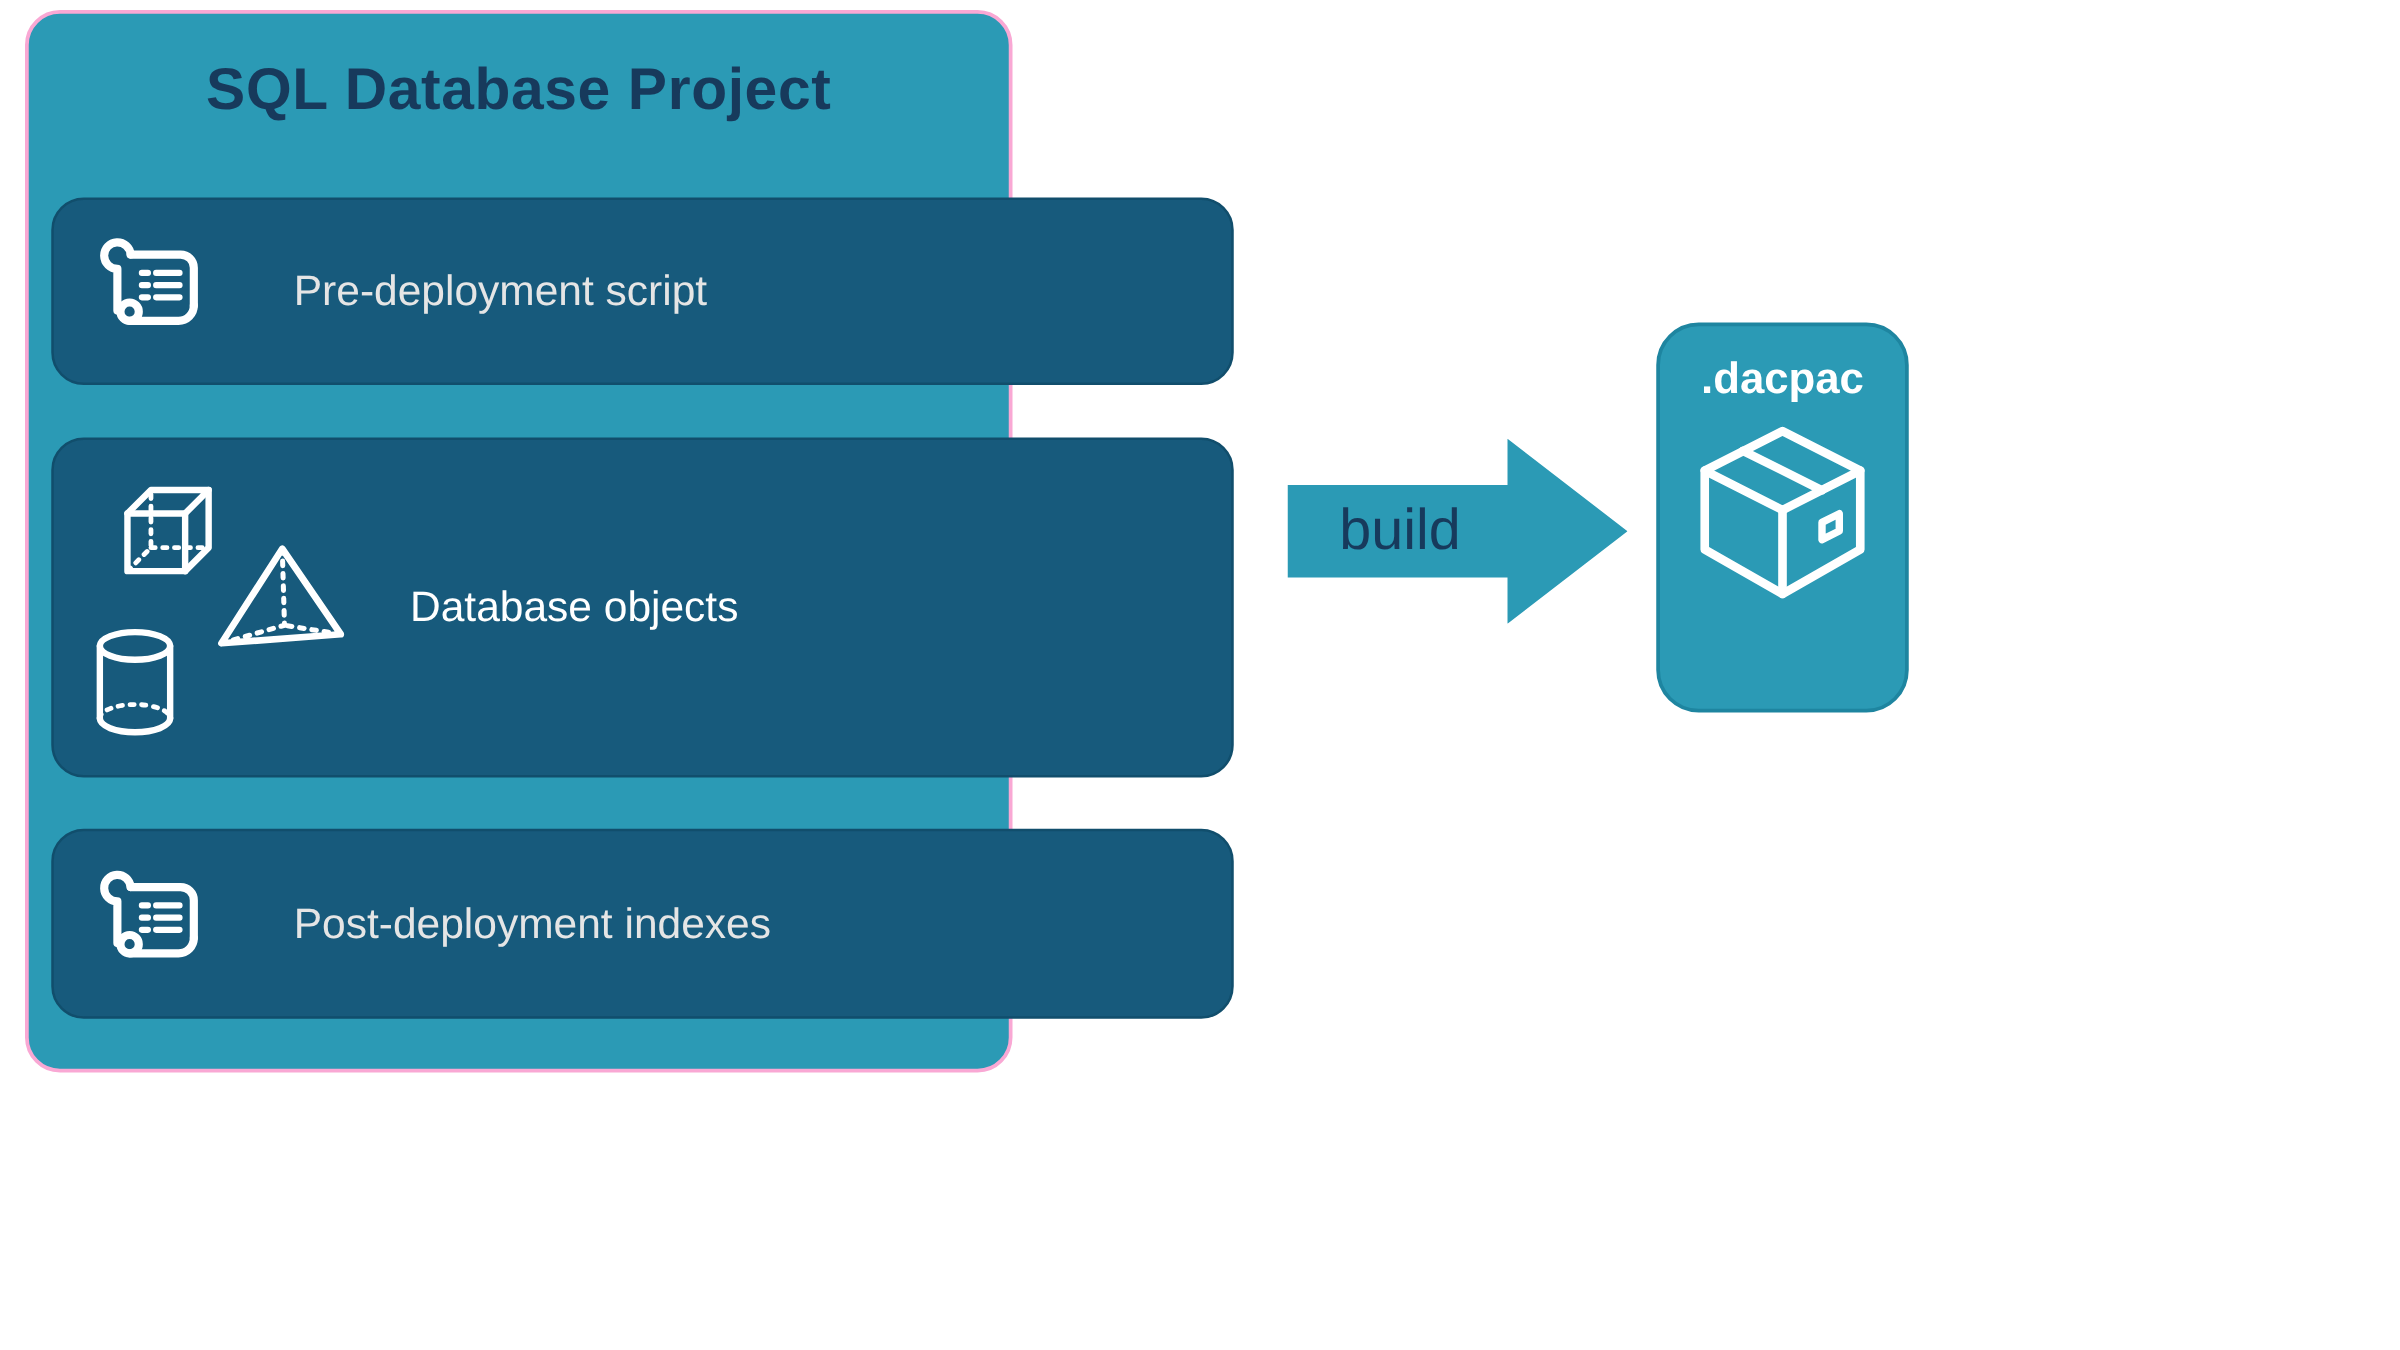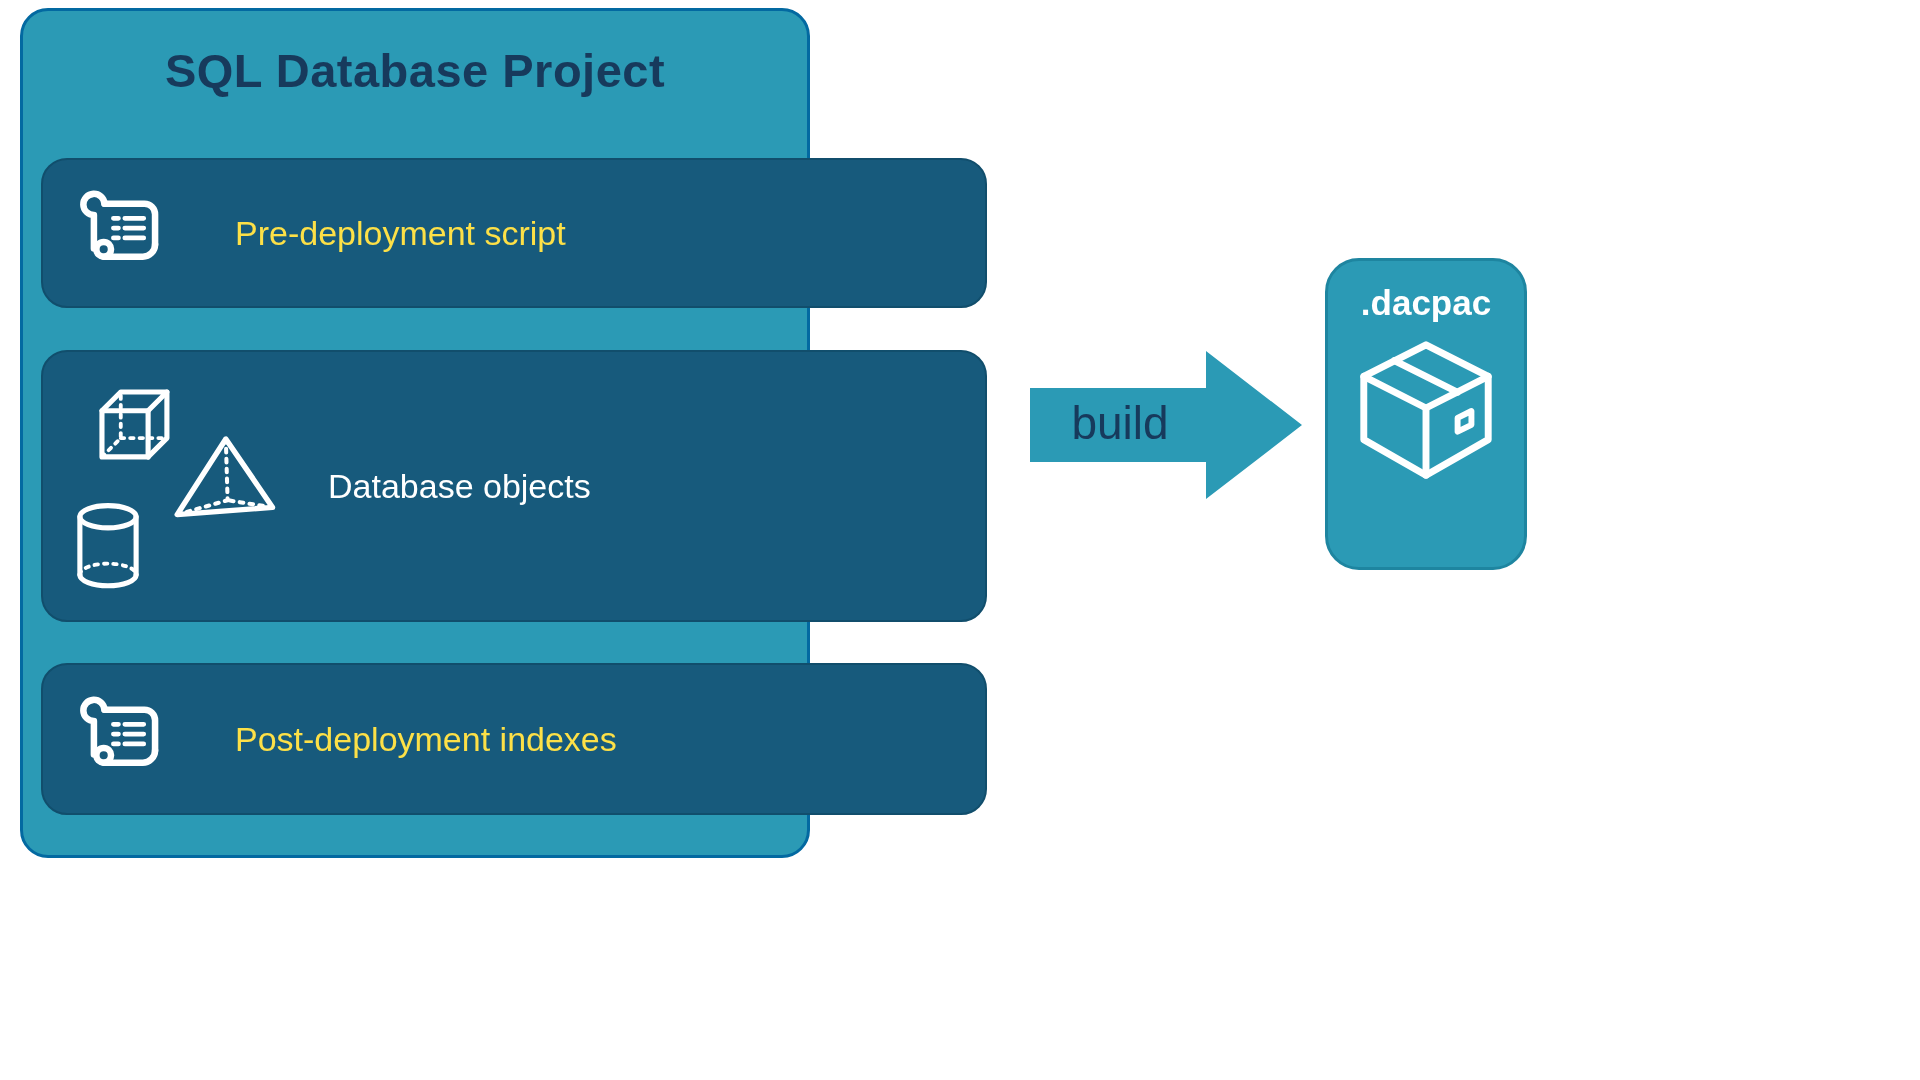--- a/index.html
+++ b/index.html
@@ -14,21 +14,21 @@
   }
 
   
   .project-box {
     position: absolute;
     left: 20px;
     top: 8px;
     width: 790px;
     height: 850px;
     background: #2B9AB5;
-    border: 3px solid #0369a1;
+    border: 3px solid #f9a8d4;
     border-radius: 28px;
   }
   .project-title {
     position: absolute;
     top: 32px;
     left: 0;
     width: 100%;
     text-align: center;
     font-size: 47px;
     font-weight: 700;
@@ -44,21 +44,21 @@
     background: #175A7C;
     border: 2px solid #114E6C;
     border-radius: 26px;
   }
   .panel.flex { display: flex; align-items: center; padding-left: 24px; }
   .panel-1 { top: 147px; height: 150px; }
   .panel-2 { top: 339px; height: 272px; }
   .panel-3 { top: 652px; height: 152px; }
 
   .panel-label {
-    color: #fde047;
+    color: #e5e5e5;
     font-size: 34px;
     font-weight: 400;
   }
   .panel.flex .panel-label { margin-left: 62px; }
 
   .icon-scroll { width: 106px; height: 106px; flex: 0 0 auto; }
 
   
   .obj-icon { position: absolute; }
   .icon-cube     { left: 47px;  top: 28px;  width: 94px;  height: 94px; }

